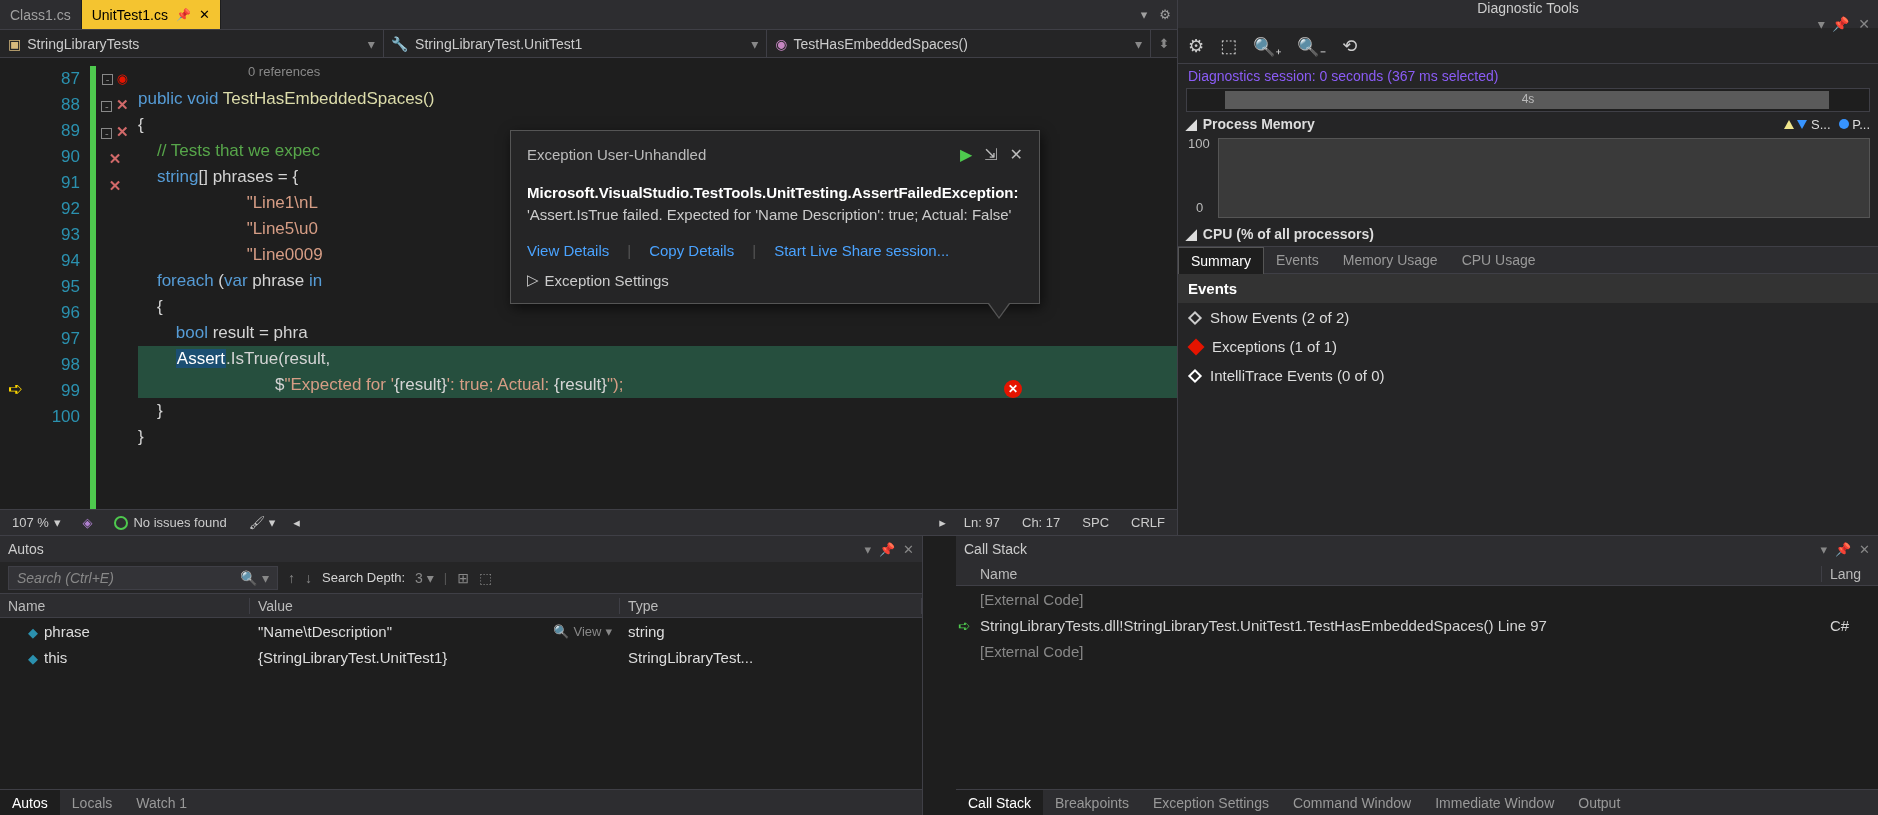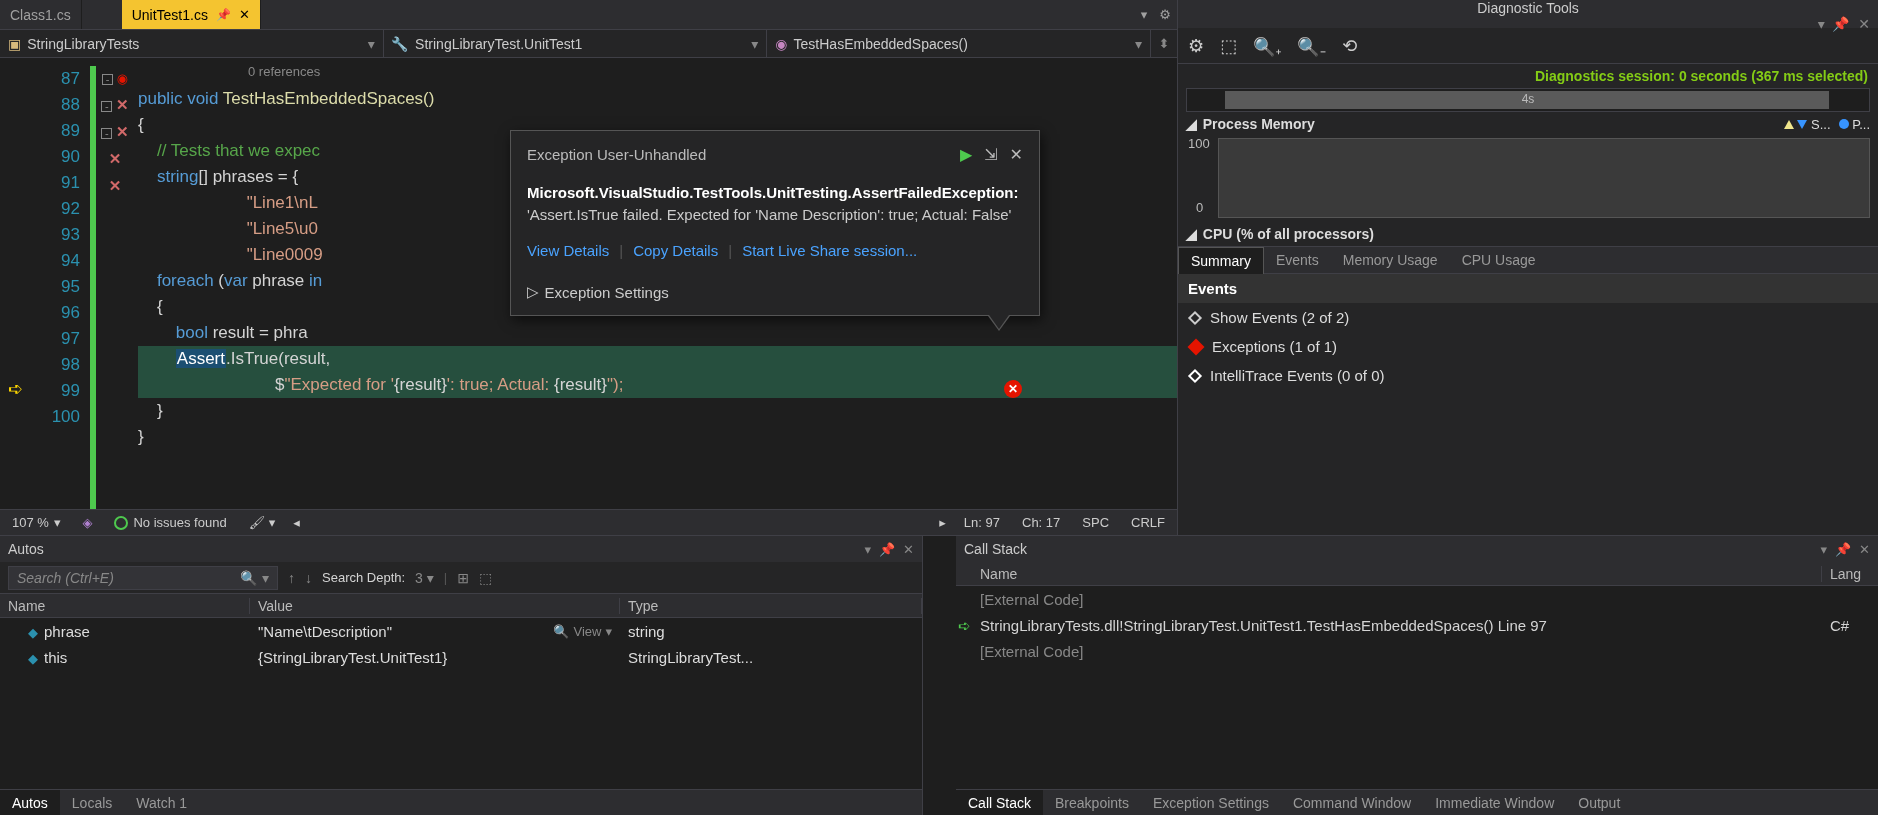--- a/index.html
+++ b/index.html
@@ -6,21 +6,21 @@
 body { background: #1e1e1e; color: #d4d4d4; font-size: 13px; width: 1878px; height: 815px; overflow: hidden; position: relative; }
 
 
 .top-area { display: flex; height: 535px; }
 .editor-section { flex: 0 0 1178px; display: flex; flex-direction: column; background: #1e1e1e; border-right: 1px solid #3f3f46; }
 .diag-section { flex: 1; display: flex; flex-direction: column; background: #252526; }
 
 
 .tab-well { display: flex; background: #2d2d30; height: 30px; align-items: stretch; border-bottom: 1px solid #3f3f46; }
 .file-tab { display: flex; align-items: center; padding: 0 10px; background: #2d2d30; border-right: 1px solid #1e1e1e; color: #a0a0a0; cursor: pointer; font-size: 14px; }
-.file-tab.active { background: #f4c430; color: #000; margin-left: 40px; }
+.file-tab.active { background: #f4c430; color: #000; }
 .file-tab .pin { margin-left: 8px; font-size: 12px; }
 .file-tab .close { margin-left: 8px; font-size: 13px; }
 .tab-spacer { flex: 1; }
 .tab-ctrl { display: flex; align-items: center; padding: 0 6px; color: #a0a0a0; cursor: pointer; }
 
 
 .nav-bar { display: flex; background: #252526; height: 28px; border-bottom: 1px solid #3f3f46; }
 .nav-dd { flex: 1; display: flex; align-items: center; padding: 0 8px; border-right: 1px solid #3f3f46; color: #cccccc; font-size: 14px; cursor: pointer; }
 .nav-dd .nav-icon { margin-right: 6px; color: #d7ba7d; }
 .nav-dd .nav-icon.method { color: #c586c0; }
@@ -48,39 +48,39 @@
 .yellow-arrow { color: #ffd700; position: absolute; left: 8px; top: 320px; font-size: 18px; }
 .err-badge { position: absolute; width: 18px; height: 18px; background: #e51400; border-radius: 50%; color: #fff; font-size: 12px; font-weight: bold; display: flex; align-items: center; justify-content: center; }
 
 
 .exc-popup { position: absolute; left: 510px; top: 130px; width: 530px; background: #252526; border: 1px solid #555; box-shadow: 2px 4px 12px rgba(0,0,0,.6); z-index: 50; padding: 14px 16px 14px 16px; }
 .exc-hdr { display: flex; align-items: center; color: #bbb; font-size: 15px; margin-bottom: 18px; }
 .exc-hdr .exc-ctrls { margin-left: auto; display: flex; gap: 12px; font-size: 16px; }
 .exc-hdr .exc-continue { color: #4ec94e; }
 .exc-body { font-size: 15px; line-height: 22px; color: #ccc; margin-bottom: 16px; }
 .exc-body b { color: #fff; }
-.exc-links { display: flex; gap: 0; font-size: 15px; margin-bottom: 24px; }
+.exc-links { display: flex; gap: 8px; font-size: 15px; margin-bottom: 12px; }
 .exc-links a { color: #4aa3ff; text-decoration: none; }
 .exc-links .divider { color: #555; margin: 0 10px; }
 .exc-settings { display: flex; align-items: center; gap: 6px; font-size: 15px; color: #ccc; cursor: pointer; }
 .exc-tail { position: absolute; bottom: -14px; right: 30px; width: 0; height: 0; border-left: 10px solid transparent; border-right: 10px solid transparent; border-top: 14px solid #252526; }
 .exc-tail-b { position: absolute; bottom: -16px; right: 29px; width: 0; height: 0; border-left: 11px solid transparent; border-right: 11px solid transparent; border-top: 15px solid #555; z-index: -1; }
 
 
 .status-bar { display: flex; align-items: center; height: 26px; background: #2d2d30; border-top: 1px solid #3f3f46; font-size: 13px; color: #ccc; padding: 0 8px; gap: 14px; }
 .status-bar .spacer { flex: 1; }
 .status-item { display: flex; align-items: center; gap: 5px; padding: 0 4px; }
 .no-issues .dot { width: 14px; height: 14px; border: 2px solid #4ec94e; border-radius: 50%; display: inline-block; }
 
 
 .diag-hdr { display: flex; align-items: center; height: 28px; background: #2d2d30; padding: 0 8px; font-size: 14px; color: #ccc; flex-direction: column; }
 .diag-hdr .hdr-ctrls { margin-left: auto; display: flex; gap: 8px; color: #888; }
 .diag-toolbar { display: flex; align-items: center; height: 36px; gap: 16px; padding: 0 10px; border-bottom: 1px solid #3f3f46; }
 .diag-toolbar .tbtn { color: #ccc; font-size: 18px; cursor: pointer; }
-.diag-session { padding: 4px 10px; font-size: 14px; color: #84cc16; font-weight: 700; text-align: right; }
+.diag-session { padding: 4px 10px; font-size: 14px; color: #8b5cf6; font-weight: 400; }
 .diag-timeline { height: 24px; background: #1e1e1e; margin: 0 8px; position: relative; border: 1px solid #3f3f46; padding-left: 40px; }
 .diag-timeline .sel-range { position: absolute; left: 38px; right: 40px; top: 2px; bottom: 2px; background: #5a5a5a; }
 .diag-timeline .tick-lbl { position: absolute; top: 3px; left: 50%; transform: translateX(-50%); font-size: 12px; color: #bbb; }
 .diag-expander { display: flex; align-items: center; padding: 4px 8px; font-size: 14px; color: #ddd; font-weight: 600; gap: 6px; }
 .diag-legend { margin-left: auto; display: flex; gap: 8px; font-size: 13px; font-weight: normal; }
 .diag-graph { height: 80px; margin: 2px 8px 4px 40px; background: #3a3a3a; border: 1px solid #555; position: relative; }
 .diag-ylabel { position: absolute; font-size: 13px; color: #bbb; }
 .diag-tabs { display: flex; border-top: 1px solid #3f3f46; border-bottom: 1px solid #3f3f46; background: #2d2d30; }
 .diag-tab { padding: 5px 12px; font-size: 14px; color: #999; cursor: pointer; }
 .diag-tab.active { background: #1e1e1e; color: #fff; border: 1px solid #555; border-bottom: none; margin-bottom: -1px; }

